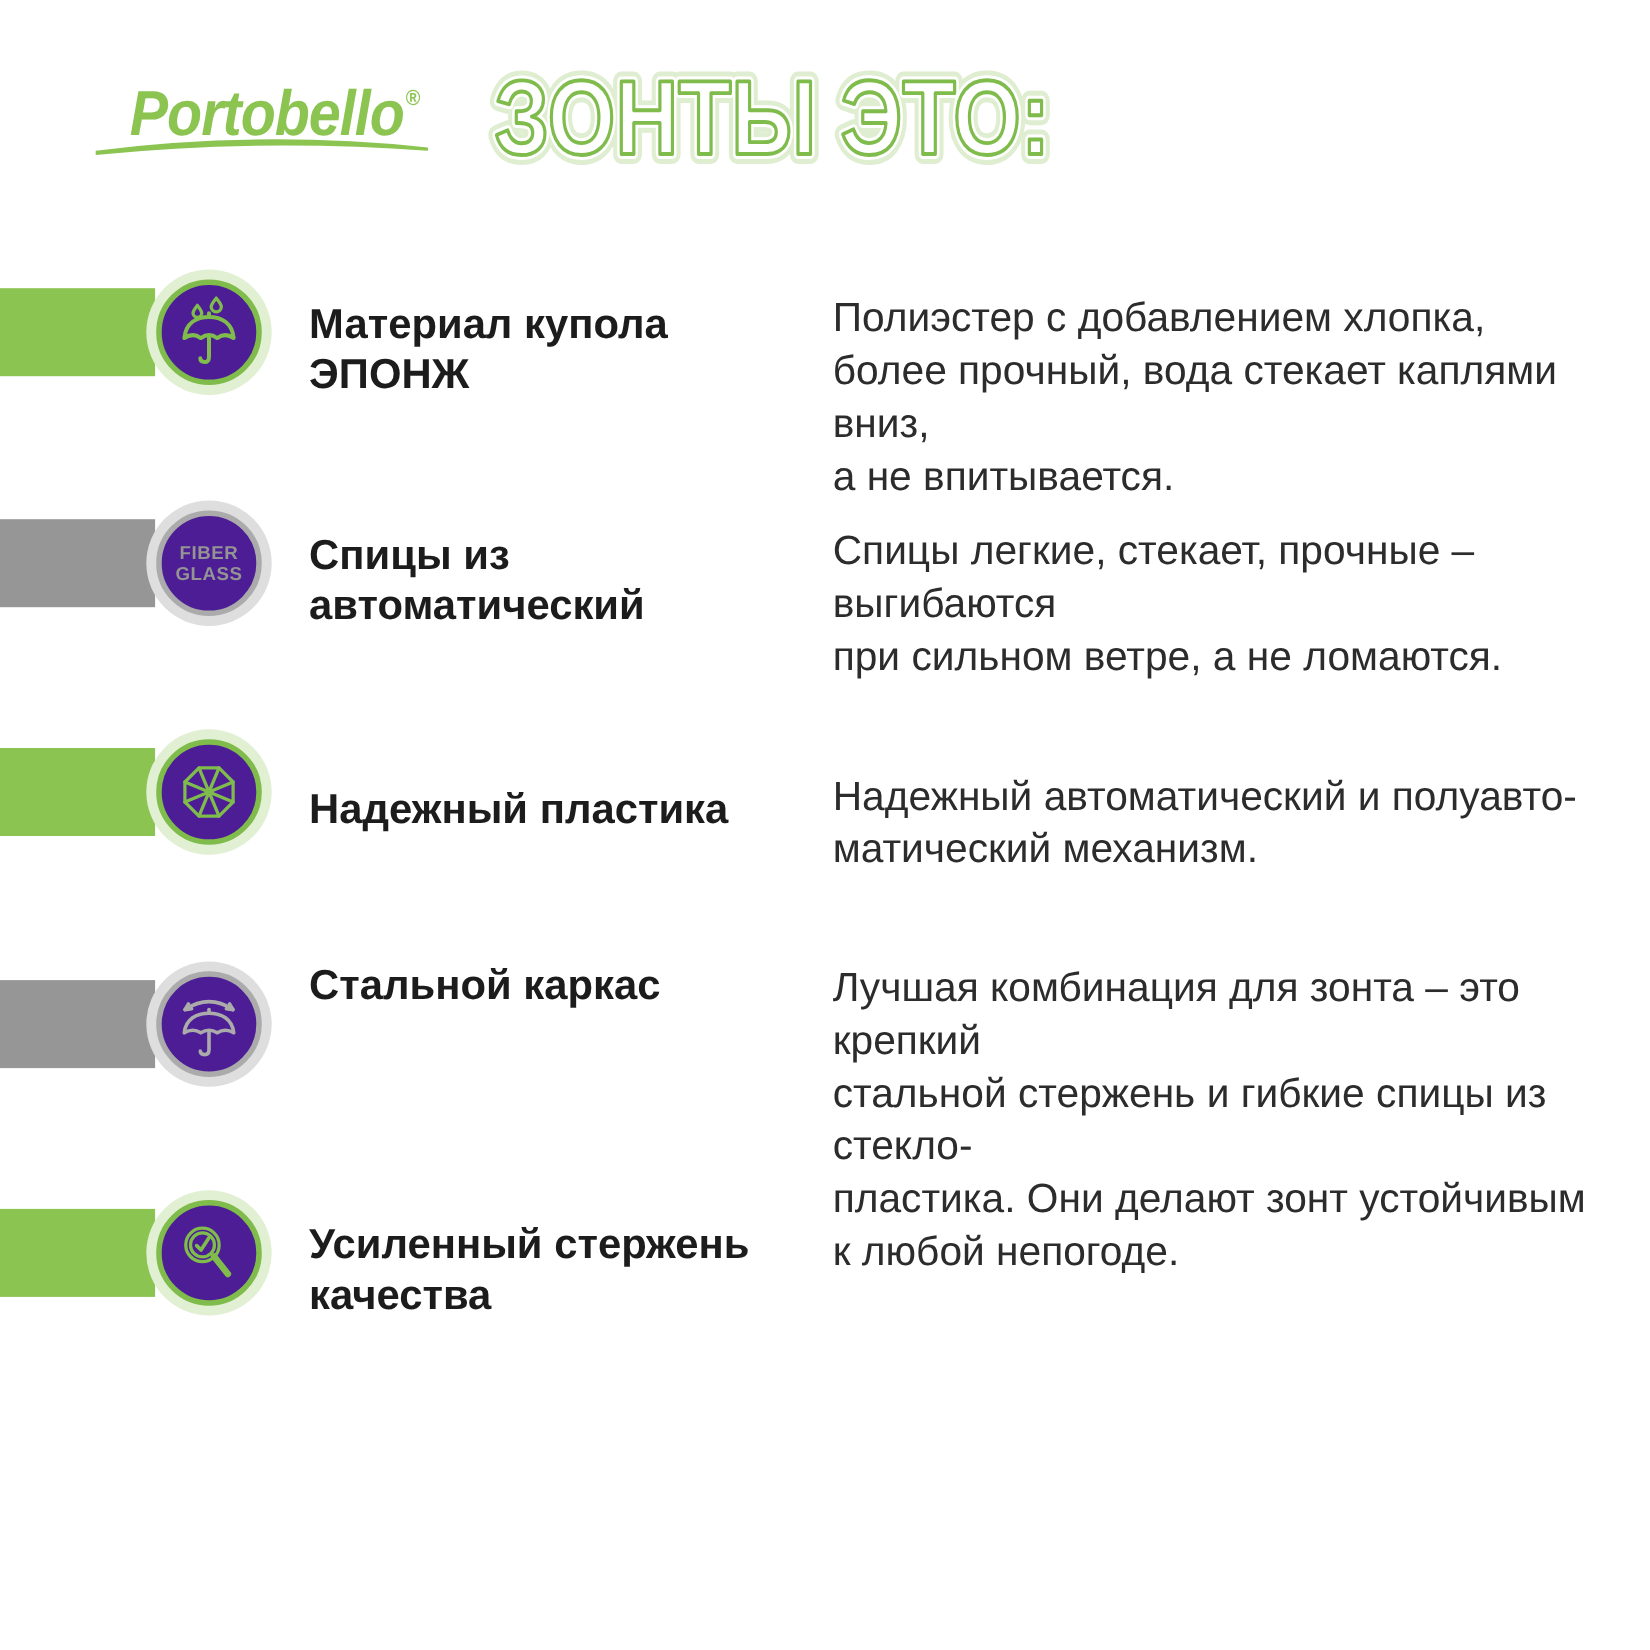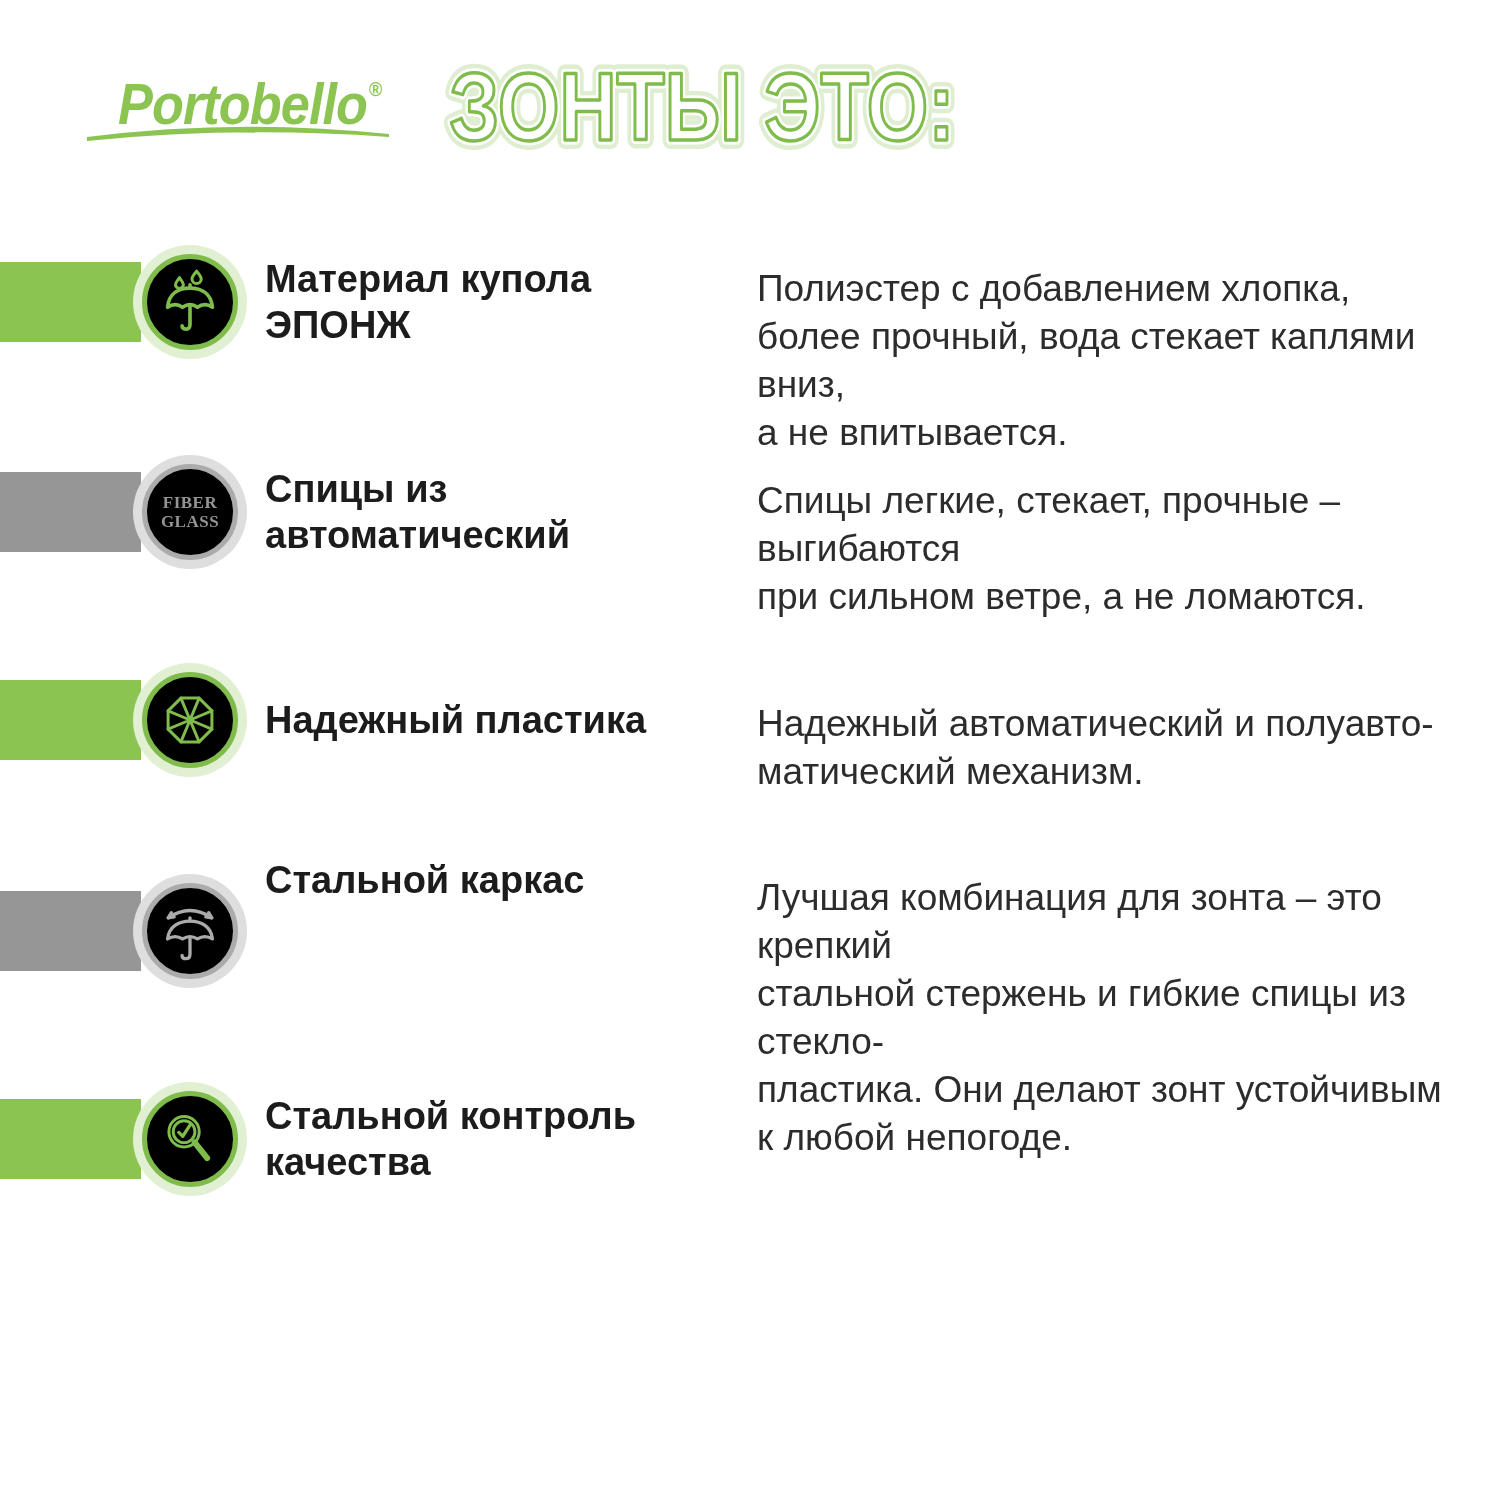--- a/index.html
+++ b/index.html
@@ -21,31 +21,31 @@
     font-family:"Liberation Sans",sans-serif;font-weight:bold;font-size:96px;
   }
   
   .bar{position:absolute;left:0;width:141px;height:80px;}
   .row-green .bar{background:var(--green);}
   .row-gray  .bar{background:var(--gray);}
   .halo{position:absolute;left:133px;width:114px;height:114px;border-radius:50%;}
   .row-green .halo{background:var(--green-halo);}
   .row-gray  .halo{background:var(--gray-halo);}
   .disc{position:absolute;left:142px;width:96px;height:96px;border-radius:50%;
-        background:#000000;box-sizing:border-box;border:5px solid;font-family:Liberation Serif, serif;}
+        background:#4c1d95;box-sizing:border-box;border:5px solid;}
   .row-green .disc{border-color:var(--green-stroke);}
   .row-gray  .disc{border-color:var(--gray-stroke);}
   .disc svg{position:absolute;left:50%;top:50%;width:66px;height:66px;transform:translate(-50%,-50%);}
   .fiber-text{
     position:absolute;left:50%;top:50%;transform:translate(-50%,-50%);
     font-size:17px;font-weight:bold;line-height:19px;letter-spacing:.5px;
     color:#949494;text-align:center;white-space:pre-line;
   }
   .title{
-    position:absolute;left:265px;margin:0;transform:translateY(-50%);
+    position:absolute;left:265px;margin:16px;transform:translateY(-50%);
     font-size:38px;line-height:46px;font-weight:bold;color:var(--title-text);
     white-space:pre-line;
   }
   .desc{
     position:absolute;left:757px;width:700px;margin:0;
     font-size:37px;line-height:48px;color:var(--body-text);white-space:pre-line;
   }
   
   .r1 .bar{top:262px}.r1 .halo{top:245px}.r1 .disc{top:254px}.r1 .title{top:302px}.r1 .desc{top:265px}
   .r2 .bar{top:472px}.r2 .halo{top:455px}.r2 .disc{top:464px}.r2 .title{top:512px}.r2 .desc{top:477px}
@@ -153,17 +153,17 @@
     <div class="disc">
       <svg viewBox="0 0 100 100">
         <g class="icon-stroke-green" stroke-width="4.5">
           <circle cx="41" cy="39" r="23"></circle>
           <circle cx="41" cy="39" r="16.5"></circle>
           <path d="M33,40 L39,46 L50,29" stroke-width="5"></path>
           <path d="M57,55 L76,79" stroke-width="9"></path>
         </g>
       </svg>
     </div>
-    <h2 class="title">Стальной контроль
+    <h2 class="title">Усиленный стержень
 качества</h2>
   </section>
 
 </div>
 
 </body></html>

